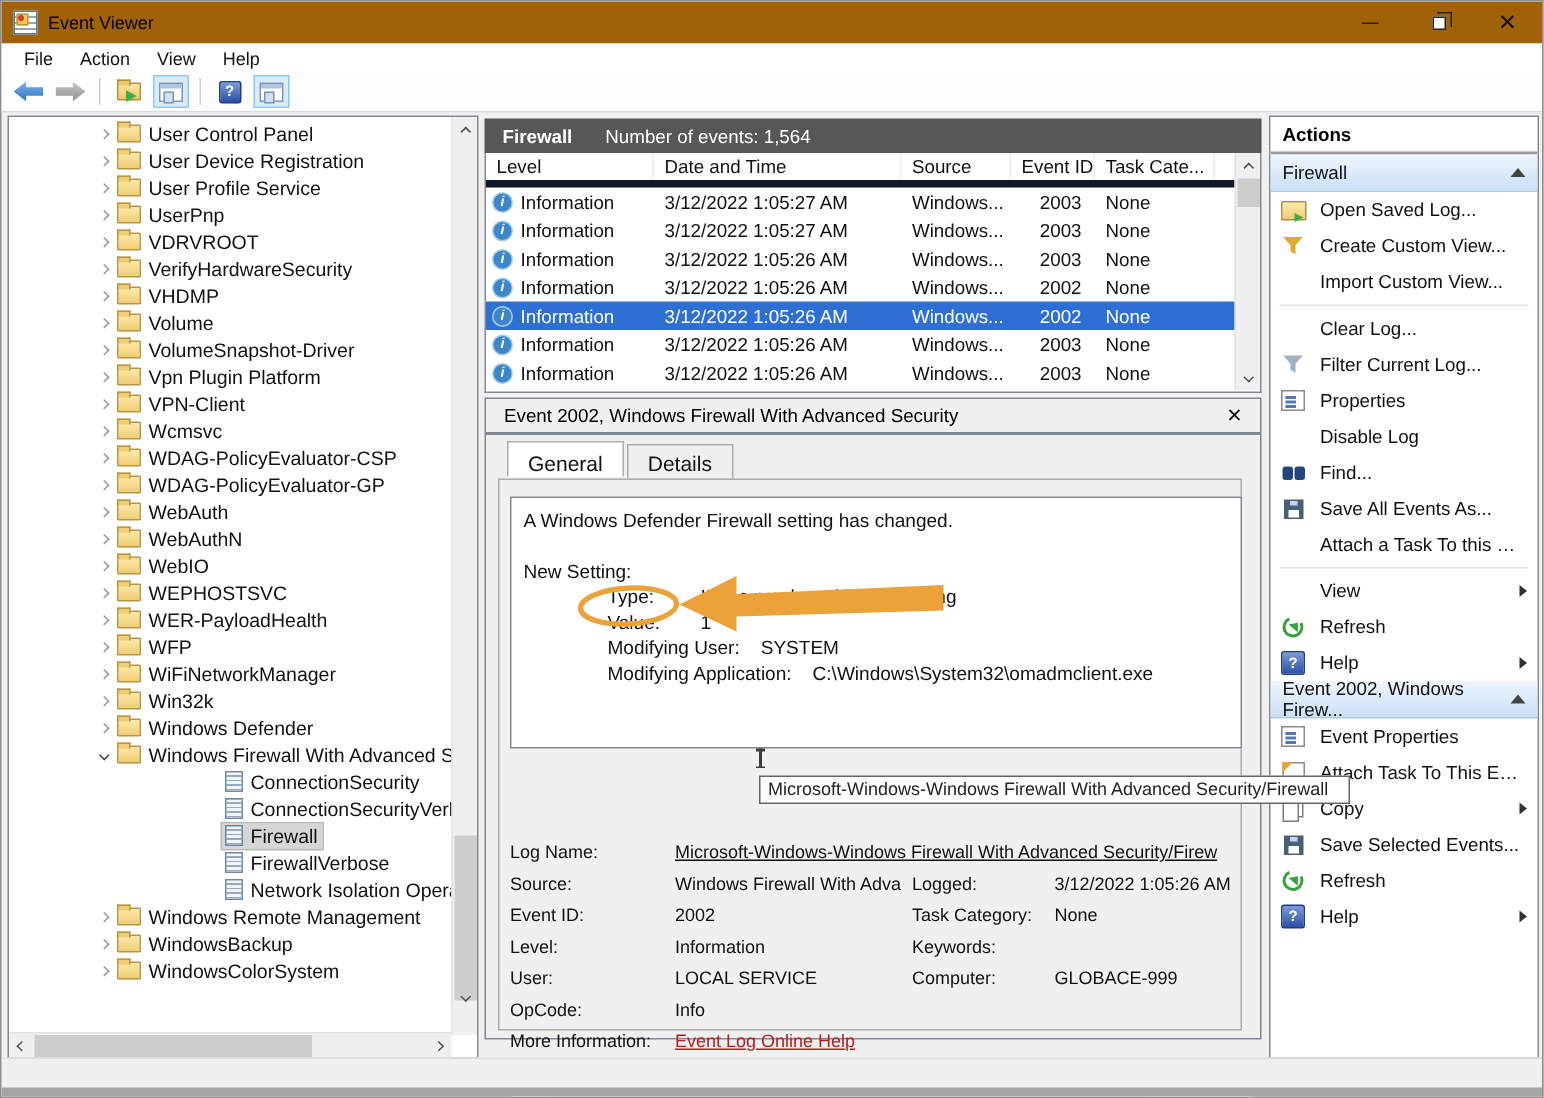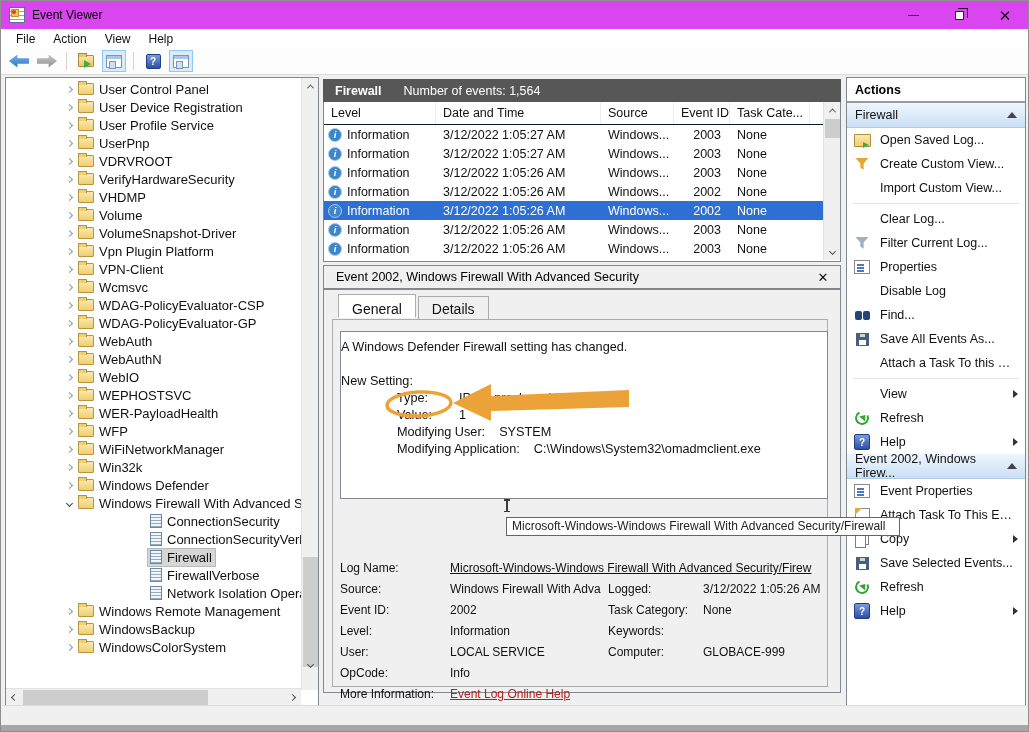--- a/index.html
+++ b/index.html
@@ -1,20 +1,20 @@
 <!DOCTYPE html>
 <html><head>
 <meta charset="utf-8">
 <style>
   * { margin:0; padding:0; box-sizing:border-box; }
   html,body { width:1029px; height:732px; font-family:"Liberation Sans","DejaVu Sans",sans-serif; background:#a6a6a6; }
   .window { position:absolute; left:0; top:0; width:1029px; height:732px; background:#f0f0f0; border:1px solid #8f8f8f; overflow:hidden; }
 
   
-  .titlebar { position:absolute; left:0; top:0; width:100%; height:28px; background:#d946ef; display:flex; align-items:center; }
+  .titlebar { position:absolute; left:0; top:0; width:100%; height:28px; background:#a16207; display:flex; align-items:center; }
   .app-icon { width:16px; height:16px; margin-left:8px; position:relative; background:#fff; border:1px solid #5f738c;
               background-image:repeating-linear-gradient(180deg,#fff 0 3px,#8fa6bd 3px 4px); }
   .app-icon::before { content:""; position:absolute; left:1px; top:1px; width:6px; height:6px; background:#f4c84a; border:1px solid #b9973e; }
   .app-icon::after { content:""; position:absolute; left:2px; top:2px; width:4px; height:4px; border-radius:50%; background:#d23b2e; }
   .title-text { margin-left:7px; font-size:12px; color:#000; }
   .win-controls { margin-left:auto; display:flex; height:28px; }
   .win-btn { width:46px; height:28px; display:flex; align-items:center; justify-content:center; color:#222; font-size:12px; }
   .glyph-min { width:11px; height:1px; background:#222; }
   .glyph-restore { width:9px; height:9px; border:1px solid #222; position:relative; background:#fff; }
   .glyph-restore::before { content:""; position:absolute; left:2px; top:-4px; width:9px; height:9px; border:1px solid #222; border-left-width:0px; border-bottom-width:0px; }
@@ -72,21 +72,21 @@
   .tree-vthumb { left:1px; width:15px; top:479px; height:110px; }
   .tree-hsb { left:0; bottom:0; width:295px; height:17px; border-top:1px solid #e2e2e2; }
   .tree-hthumb { top:1px; height:15px; left:17px; width:185px; }
 
   
   .list-header { position:absolute; left:322px; top:78px; width:518px; height:23px; background:#575757; color:#fff; display:flex; align-items:center; font-size:12.5px; }
   .list-header .lh-title { font-weight:bold; margin-left:12px; }
   .list-header .lh-count { margin-left:22px; }
 
   .event-table { position:absolute; left:322px; top:101px; width:518px; height:160px; background:#fff; border:1px solid #828790; border-top:none; overflow:hidden; }
-  .et-headrow { display:flex; height:23px; border-bottom:1px solid #0f172a; font-size:12.5px; color:#111; }
+  .et-headrow { display:flex; height:23px; border-bottom:5px solid #0f172a; font-size:12.5px; color:#111; }
   .et-hcell { border-right:1px solid #ededed; display:flex; align-items:center; padding-left:7px; white-space:nowrap; overflow:hidden; }
   .et-row { display:flex; height:19px; font-size:12.5px; color:#111; align-items:center; }
   .et-row[data-state="selected"] { background:#2e6fd4; color:#fff; }
   .c-level { width:112px; flex:0 0 112px; display:flex; align-items:center; gap:5px; padding-left:4px; }
   .c-date { width:165px; flex:0 0 165px; padding-left:7px; }
   .c-source { width:73px; flex:0 0 73px; padding-left:7px; }
   .c-eid { width:56px; flex:0 0 56px; text-align:right; padding-right:9px; }
   .c-task { width:80px; flex:0 0 80px; padding-left:7px; }
   .et-headrow .c-level { padding-left:7px; }
   .info-icon { width:14px; height:14px; border-radius:50%; background:#3b87c9; border:1px solid #a9cbe8; color:#fff; font-size:9.5px; font-style:italic; font-weight:bold; line-height:12px; text-align:center; flex:0 0 14px; }
@@ -95,21 +95,21 @@
 
   
   .details { position:absolute; left:322px; top:264px; width:518px; height:428px; background:#f0f0f0; border:1px solid #828790; }
   .d-title { position:absolute; left:0; top:0; width:100%; height:24px; display:flex; align-items:center; border-bottom:2px solid #828790; }
   .d-title-text { margin-left:12px; font-size:12.5px; color:#000; }
   .d-close { margin-left:auto; margin-right:8px; font-size:13px; color:#111; width:18px; text-align:center; }
   .d-tabs { position:absolute; left:14px; top:30px; height:24px; display:flex; }
   .d-tab { font-size:14px; padding:4px 13px 3px; border:1px solid #acacac; background:#f0f0f0; color:#111; margin-right:2px; position:relative; }
   .d-tab[data-state="active"] { background:#fff; border-bottom-color:#fff; z-index:3; top:-2px; padding-top:6px; }
   .d-page { position:absolute; left:8px; top:53px; width:496px; height:368px; border:1px solid #acacac; background:#f0f0f0; }
-  .d-descbox { position:absolute; left:7px; top:11px; width:488px; height:168px; background:#fff; border:1px solid #828790; padding:7px 0; font-size:12.7px; color:#111; overflow:hidden; }
+  .d-descbox { position:absolute; left:7px; top:11px; width:488px; height:168px; background:#fff; border:1px solid #828790; padding:7px 8px; font-size:12.7px; color:#111; overflow:hidden; }
   .desc-line { line-height:17px; white-space:pre; }
   .desc-row { line-height:17px; padding-left:56px; white-space:nowrap; }
   .desc-row .lbl { display:inline-block; min-width:48px; margin-right:14px; }
   .d-fields { position:absolute; left:7px; top:238px; width:480px; font-size:12px; color:#111; }
   .f-row { position:relative; height:21px; line-height:21px; white-space:nowrap; }
   .f-l { display:inline-block; width:110px; }
   .f-lv { display:inline-block; }
   .f-lv[data-style="hover"] { text-decoration:underline; }
   .f-lv[data-style="link"] { color:#b91c1c; text-decoration:underline; }
   .f-r { position:absolute; left:268px; top:0; width:95px; }

